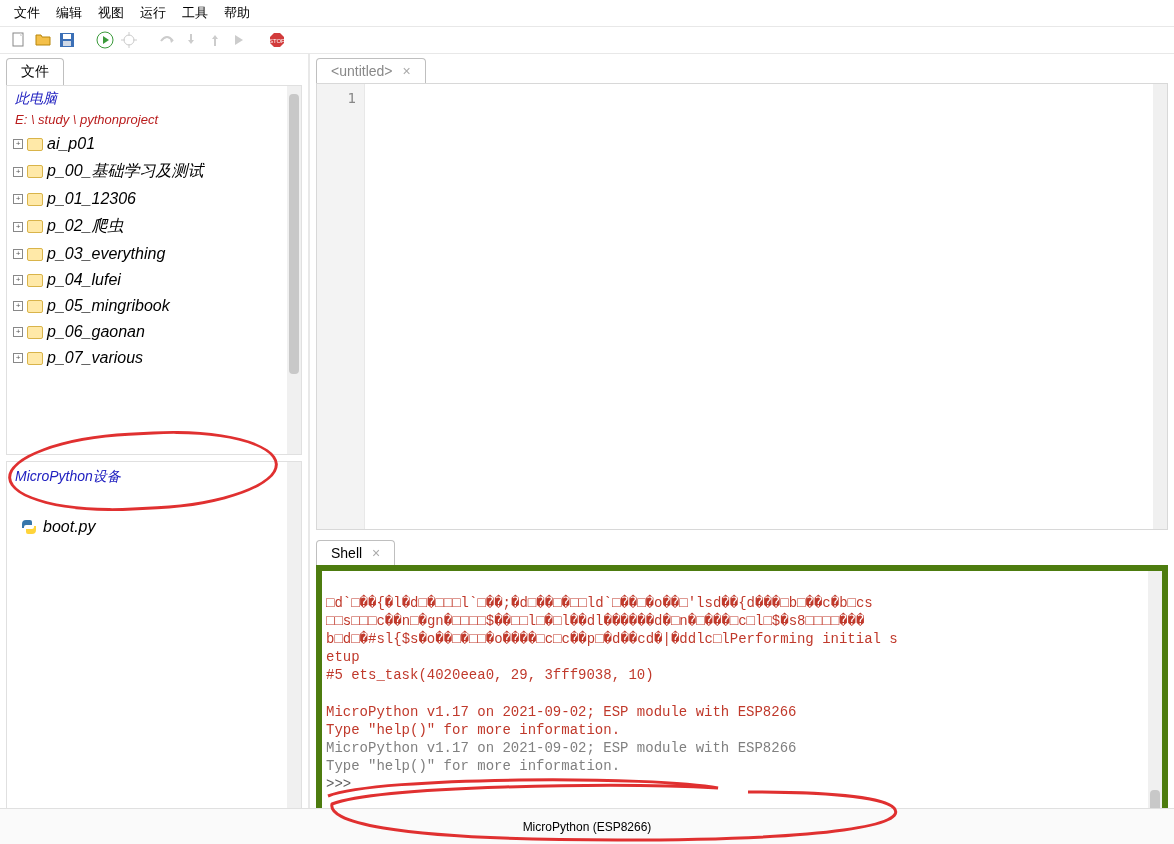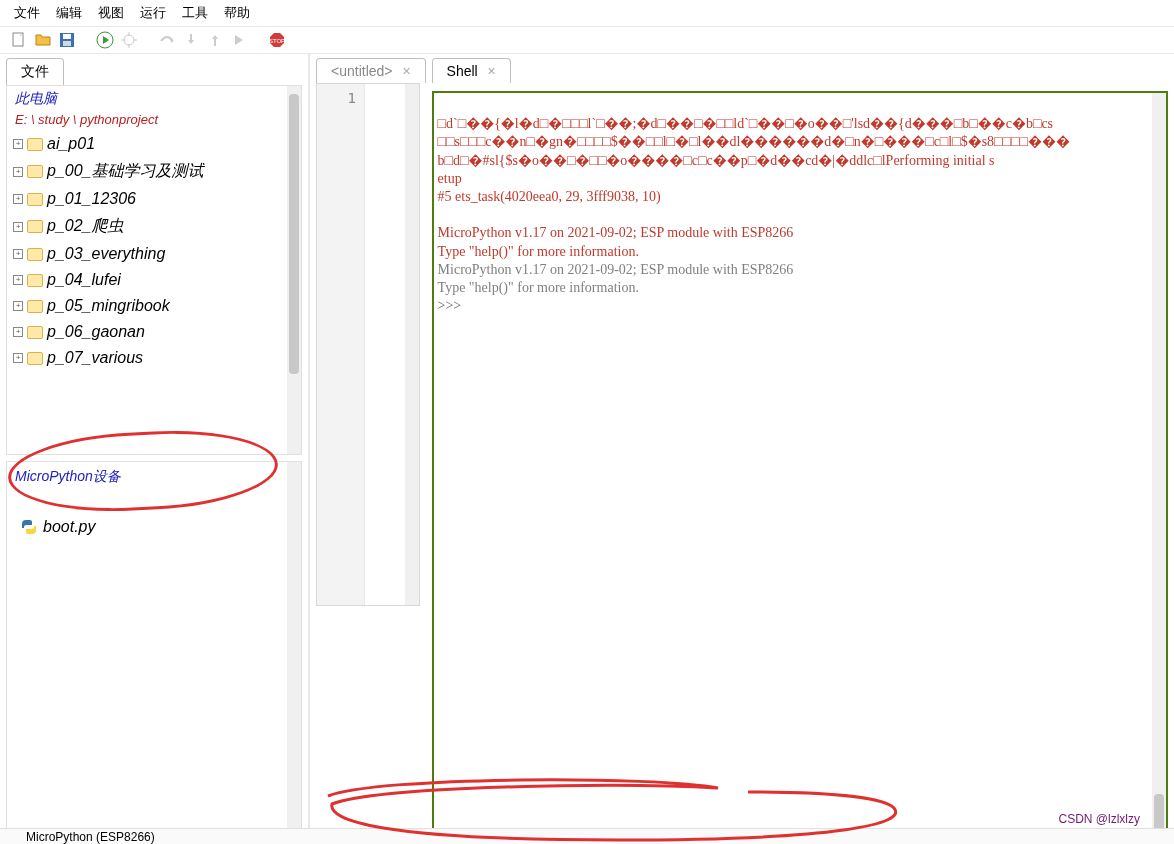--- a/index.html
+++ b/index.html
@@ -131,21 +131,21 @@
 .mp-file {
   display: flex; align-items: center;
   padding: 6px 14px;
   font-size: 16px;
   gap: 6px;
   margin-top: 20px;
 }
 .rightcol {
   flex: 1;
   display: flex;
-  flex-direction: row;
+  flex-direction: column;
   position: relative;
 }
 .editor-area {
   height: 558px;
   display: flex;
   flex-direction: column;
 }
 .editor-tabrow {
   display: flex;
   padding: 4px 0 0 6px;
@@ -171,52 +171,52 @@
 .ed-scroll {
   position: absolute; right: 0; top: 0; bottom: 0; width: 14px;
   background: #f0f0f0;
 }
 .shell-area {
   flex: 1;
   display: flex;
   flex-direction: column;
 }
 .shell-body {
-  border: 2px solid #4d7c0f;
-  margin: 8px 6px 4px 6px;
+  border: 6px solid #4d7c0f;
+  margin: 0 6px 4px 6px;
   flex: 1;
   padding: 4px 4px 4px 4px;
-  font-family: Liberation Serif, serif;
+  font-family: Liberation Mono, monospace;
   font-size: 14px;
   line-height: 1.3;
   overflow: hidden;
   position: relative;
   white-space: pre-wrap;
   word-break: break-all;
 }
 .shell-body .red { color: #c0392b; }
 .shell-body .gray { color: #808080; }
 .shell-body .prompt { color: #606060; }
 .shell-scroll {
   position: absolute; right: 0; top: 0; bottom: 0; width: 14px;
   background: #f0f0f0;
 }
 .shell-scroll .thumb {
   position: absolute; left: 2px; right: 2px; bottom: 4px; height: 40px;
   background: #c8c8c8; border-radius: 4px;
 }
 .statusbar {
   position: absolute; bottom: 0; left: 0; right: 0;
-  height: 16px;
+  height: 36px;
   border-top: 1px solid #e0e0e0;
   font-size: 12px;
   display: flex;
-  justify-content: flex-start;
+  justify-content: center;
   align-items: center;
-  padding: 0 26px;
+  padding: 0 0;
   background: #fafafa;
 }
 .watermark {
   position: absolute; bottom: 18px; right: 34px;
   color: #701a75; font-size: 12px;
 }
 .annot {
   position: absolute;
   border: 3px solid #e03030;
   border-radius: 50%;

